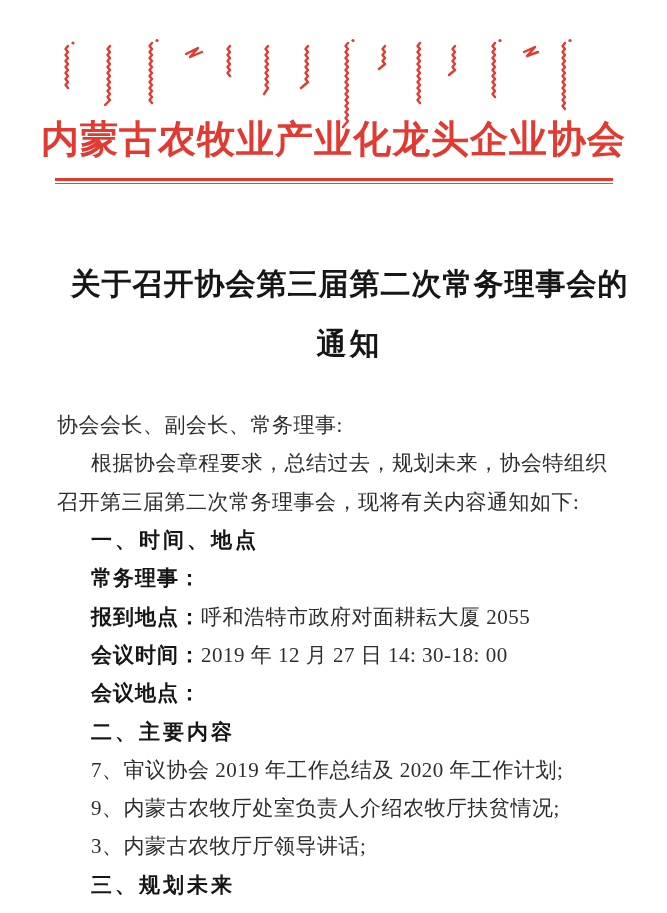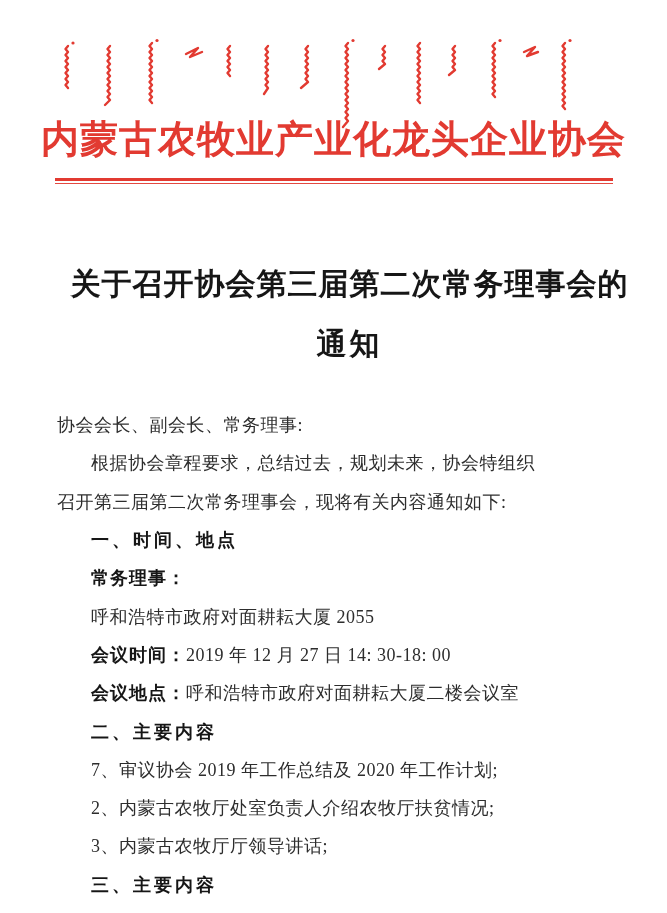--- a/index.html
+++ b/index.html
@@ -38,21 +38,21 @@
     position:absolute;top:248px;left:0;width:100%;margin:16px;
     text-align:center;color:var(--color-text_strong);
     font-size:30px;font-weight:bold;
   }
   .doc-title .t1{line-height:40px;letter-spacing:1px;white-space:nowrap;}
   .doc-title .t2{line-height:40px;letter-spacing:3px;margin-top:20px;}
 
   
   .body-text{
     position:absolute;left:57px;top:406px;width:560px;
-    font-size:18px;color:var(--color-text);
+    font-size:21px;color:var(--color-text);
   }
   .line{
     height:38.3px;display:flex;align-items:center;
     white-space:nowrap;letter-spacing:0.5px;
   }
   .indent{padding-left:34px;}
   .heading{
     font-weight:bold;color:var(--color-text_strong);
     font-family:Liberation Serif, serif;
     letter-spacing:3px;
@@ -106,32 +106,32 @@
     <div class="line">协会会长、副会长、常务理事:</div>
     <div class="line indent">根据协会章程要求，总结过去，规划未来，协会特组织</div>
     <div class="line">召开第三届第二次常务理事会，现将有关内容通知如下:</div>
 
     <div class="line indent heading">一、时间、地点</div>
 
     <div class="line indent">
       <span class="entry-label">常务理事：</span>
     </div>
     <div class="line indent">
+      <span class="entry-label">报到地点：</span>
         <span>呼和浩特市政府对面耕耘大厦 2055</span>
     </div>
     <div class="line indent">
       <span class="entry-label">会议时间：</span>
         <span>2019 年 12 月 27 日 14: 30-18: 00</span>
     </div>
     <div class="line indent">
       <span class="entry-label">会议地点：</span>
-        <span>呼和浩特市政府对面耕耘大厦二楼会议室</span>
     </div>
 
     <div class="line indent heading">二、主要内容</div>
     <div class="line indent">7、审议协会 2019 年工作总结及 2020 年工作计划;</div>
-    <div class="line indent">2、内蒙古农牧厅处室负责人介绍农牧厅扶贫情况;</div>
+    <div class="line indent">9、内蒙古农牧厅处室负责人介绍农牧厅扶贫情况;</div>
     <div class="line indent">3、内蒙古农牧厅厅领导讲话;</div>
 
-    <div class="line indent heading">三、主要内容</div>
+    <div class="line indent heading">三、规划未来</div>
   </main>
 
 </div>
 
 </body></html>

